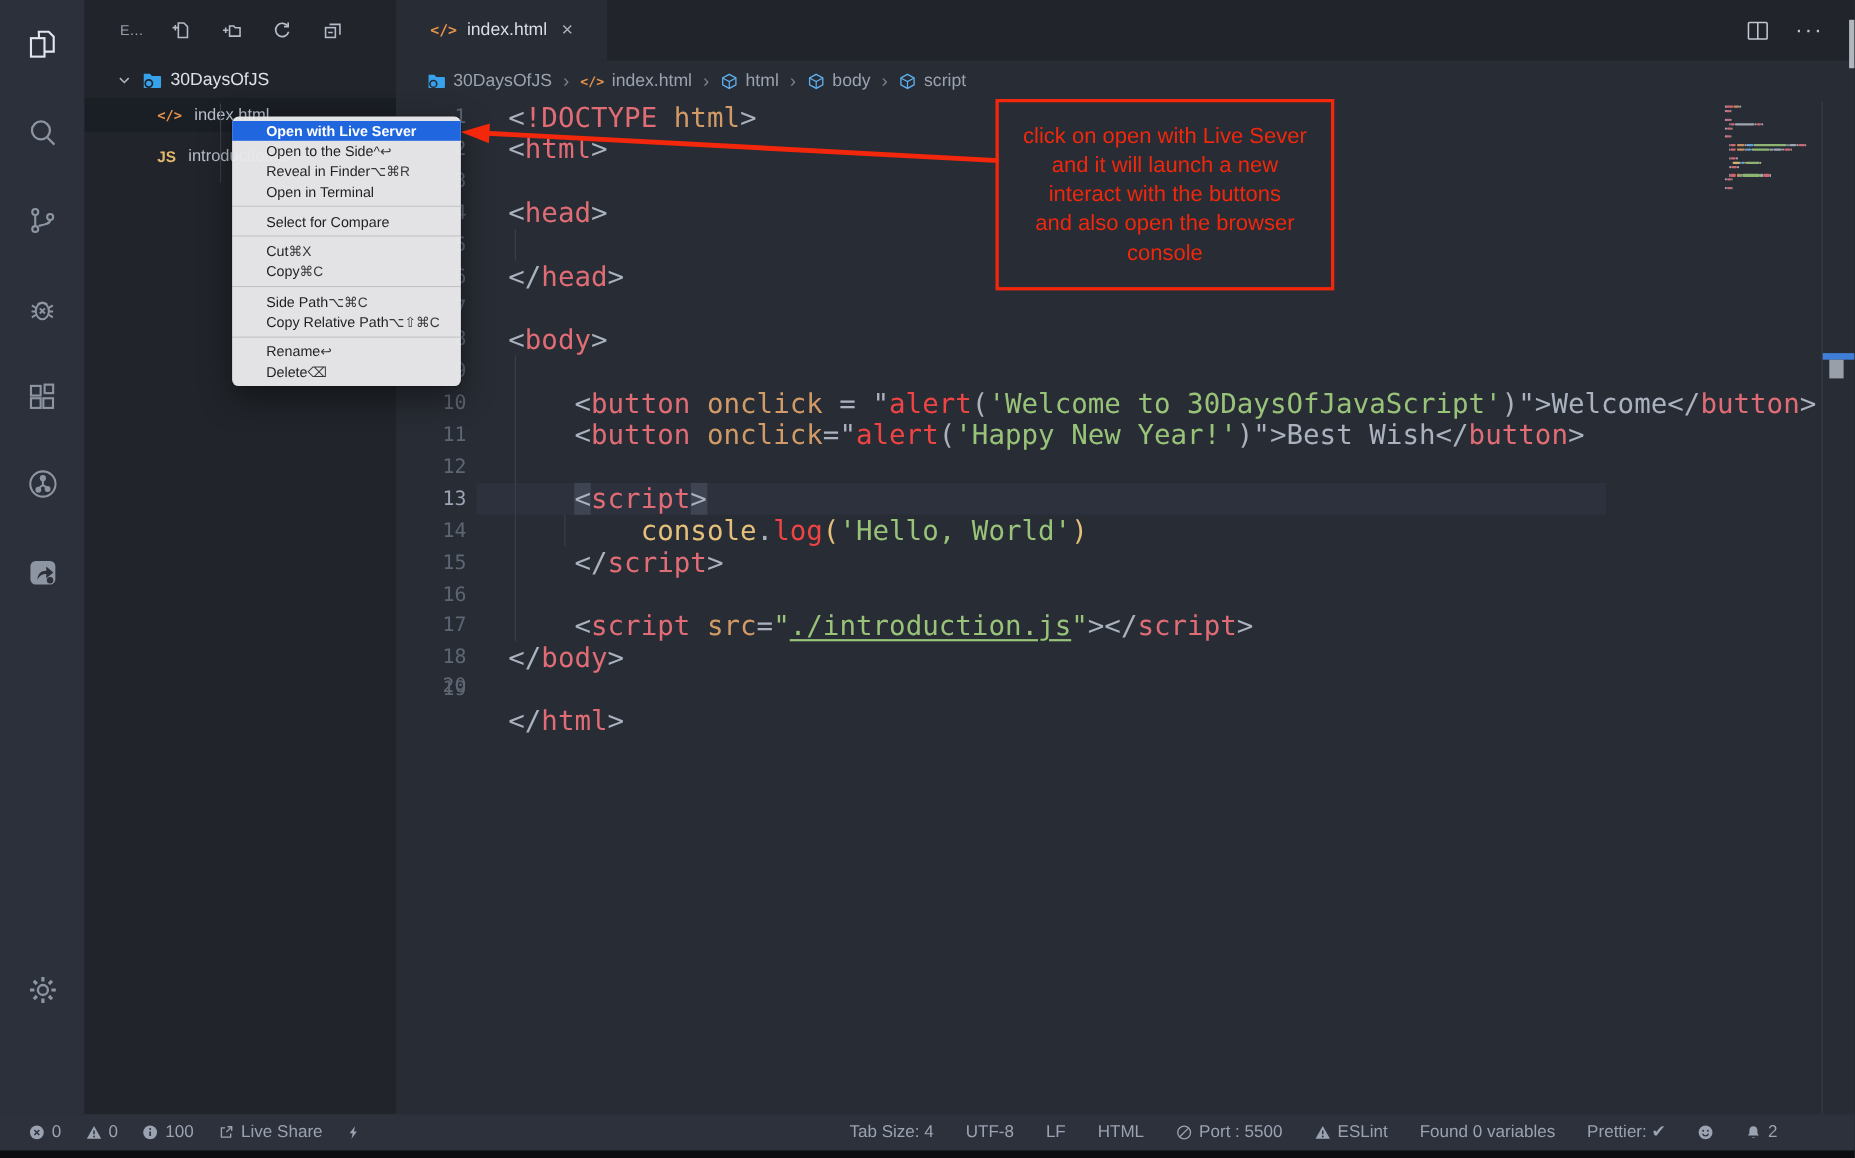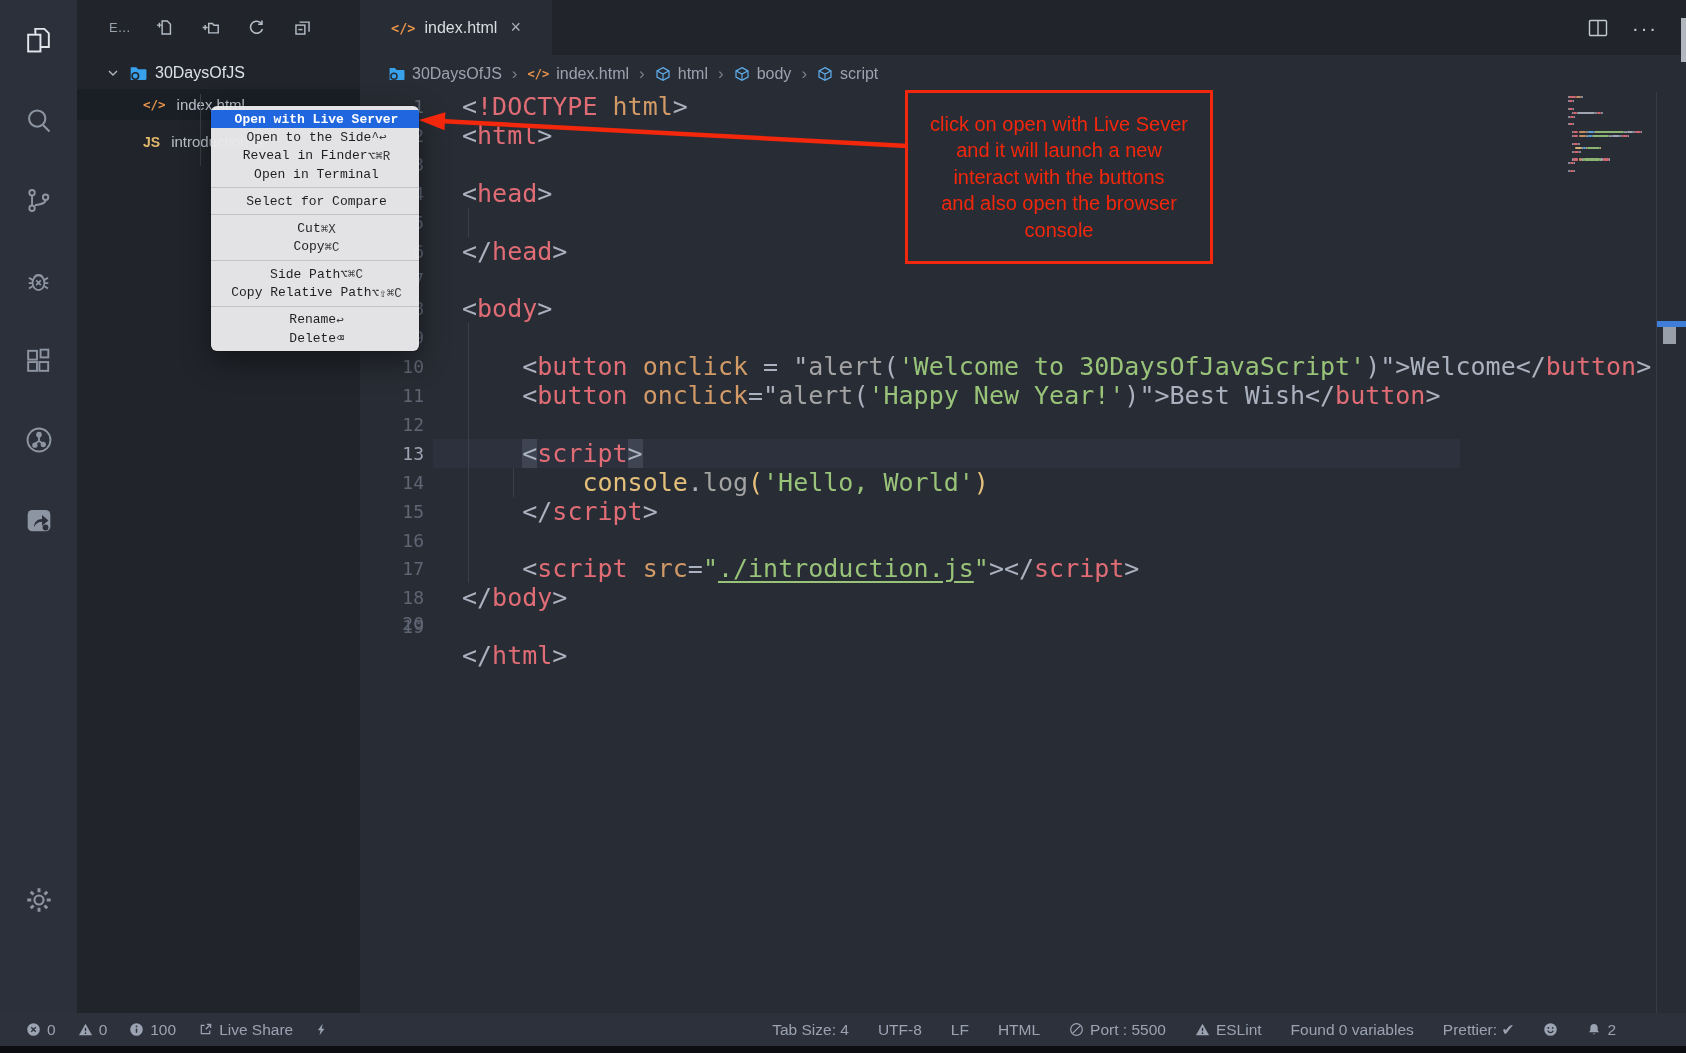--- a/index.html
+++ b/index.html
@@ -34,40 +34,40 @@
   .breadcrumbs{position:absolute;left:0;top:55px;width:100%;height:37px;display:flex;align-items:center;padding-left:28px;gap:9px;color:#9ba3b0;font-size:16px;}
   .bc-sep{color:#79818f;font-size:17px;padding:0 1px;}
   .bc-item{display:flex;align-items:center;gap:7px;}
   
   .code{position:absolute;left:0;top:92px;width:100%;height:921px;}
   .cur-line{position:absolute;left:73px;width:1027px;height:29px;background:#2c313d;}
   .gutter-num{position:absolute;left:0;width:64px;text-align:right;color:#5e6673;font-family:"DejaVu Sans Mono",monospace;font-size:18px;height:29px;line-height:29px;}
   .gutter-num.cur{color:#9da5b4;}
   .code-line{position:absolute;left:102px;height:29px;line-height:29px;white-space:pre;font-family:"DejaVu Sans Mono",monospace;font-size:25px;}
   .tk-p{color:#abb2bf;} .tk-r{color:#e06c75;} .tk-o{color:#d19a66;} .tk-g{color:#98c379;}
-  .tk-b{color:#a3a3a3;} .tk-y{color:#e5c07b;}
+  .tk-b{color:#ef4444;} .tk-y{color:#e5c07b;}
   .tk-gu{color:#98c379;text-decoration:underline;text-underline-offset:4px;}
   .tk-ph{color:#abb2bf;background:#3e4451;}
   .indent-guide{position:absolute;width:1px;background:#3b4048;}
   
   .minimap{position:absolute;left:1208px;top:96px;width:88px;height:90px;}
   .mm-seg{position:absolute;height:2.2px;border-radius:1px;opacity:.9;}
   .sb-divider{position:absolute;left:1296px;top:92px;width:1px;height:921px;background:#373c46;}
   .overview-blue{position:absolute;left:1297px;top:321px;width:29px;height:6px;background:#3f7ed8;}
   .scroll-thumb{position:absolute;left:1303px;top:327px;width:13px;height:17px;background:#989fa9;}
   .top-sliver{position:absolute;left:1321px;top:18px;width:5px;height:44px;background:#b2b7bf;}
   
   .annotation{position:absolute;left:545px;top:90px;width:302px;height:168px;border:3px solid #f2270c;z-index:30;
     display:flex;flex-direction:column;align-items:center;justify-content:center;}
   .annotation div{color:#f2270c;font-size:20px;line-height:26.5px;text-align:center;width:100%;}
   
   .contextmenu{position:absolute;left:211px;top:106px;width:208px;background:rgba(233,233,235,.97);border-radius:6px;
     box-shadow:0 10px 30px rgba(0,0,0,.45),0 0 0 1px rgba(0,0,0,.12);padding:4px 0;z-index:50;overflow:hidden;}
-  .menu-item{height:18.3px;display:flex;align-items:center;justify-content:center;padding:0 9px 0 12px;
-    font-size:13px;color:#1f1f21;cursor:default;font-family:Liberation Mono, monospace;}
+  .menu-item{height:18.3px;display:flex;align-items:center;justify-content:flex-start;padding:0 9px 0 31px;
+    font-size:13px;color:#1f1f21;cursor:default;}
   .menu-item .ms{color:#3a3a3c;font-size:12.5px;}
   .menu-item.hl{background:#2066df;color:#fff;font-weight:bold;}
   .menu-item.hl .ms{color:#fff;}
   .menu-sep{height:1px;background:rgba(0,0,0,.14);margin:4px 0;}
   
   .arrow-overlay{position:absolute;left:0;top:0;width:1686px;height:1053px;z-index:60;pointer-events:none;}
   
   .statusbar{position:absolute;left:0;top:1013px;width:1686px;height:33px;background:#2c313b;display:flex;align-items:center;justify-content:space-between;color:#9ba3b2;font-size:15.5px;}
   .sb-group{display:flex;align-items:center;}
   .sb-group.left{padding-left:26px;gap:22px;}

